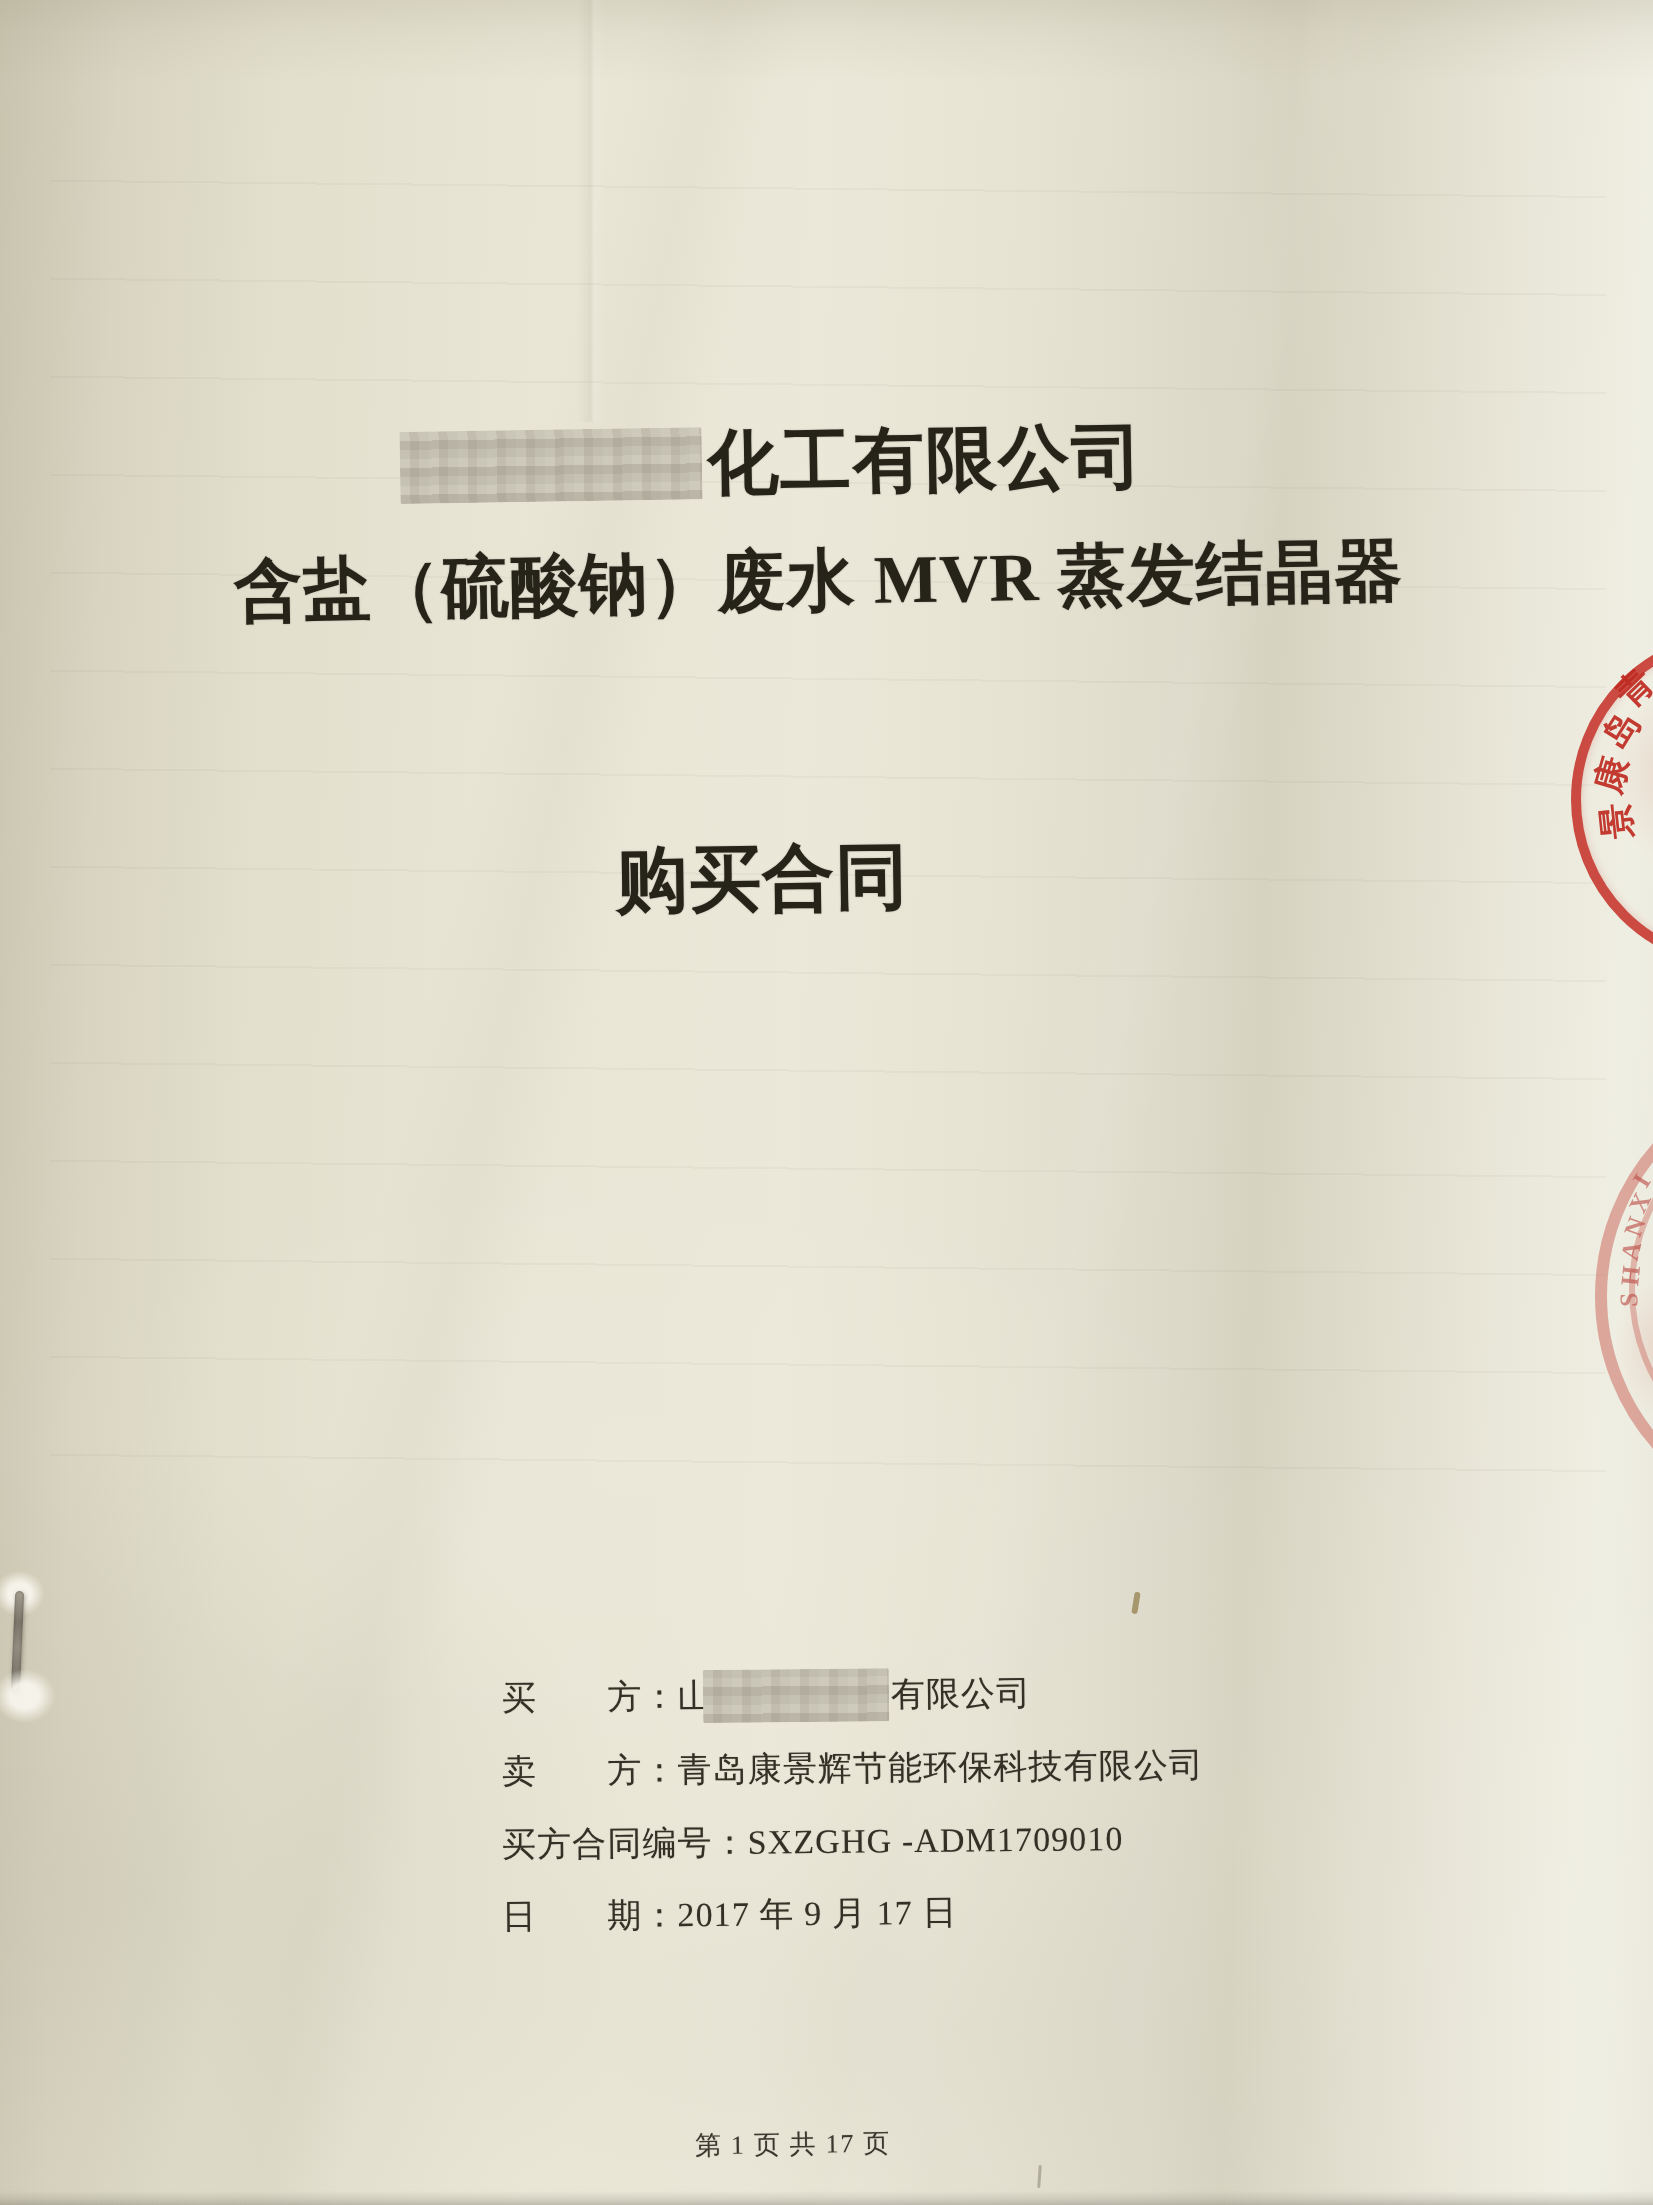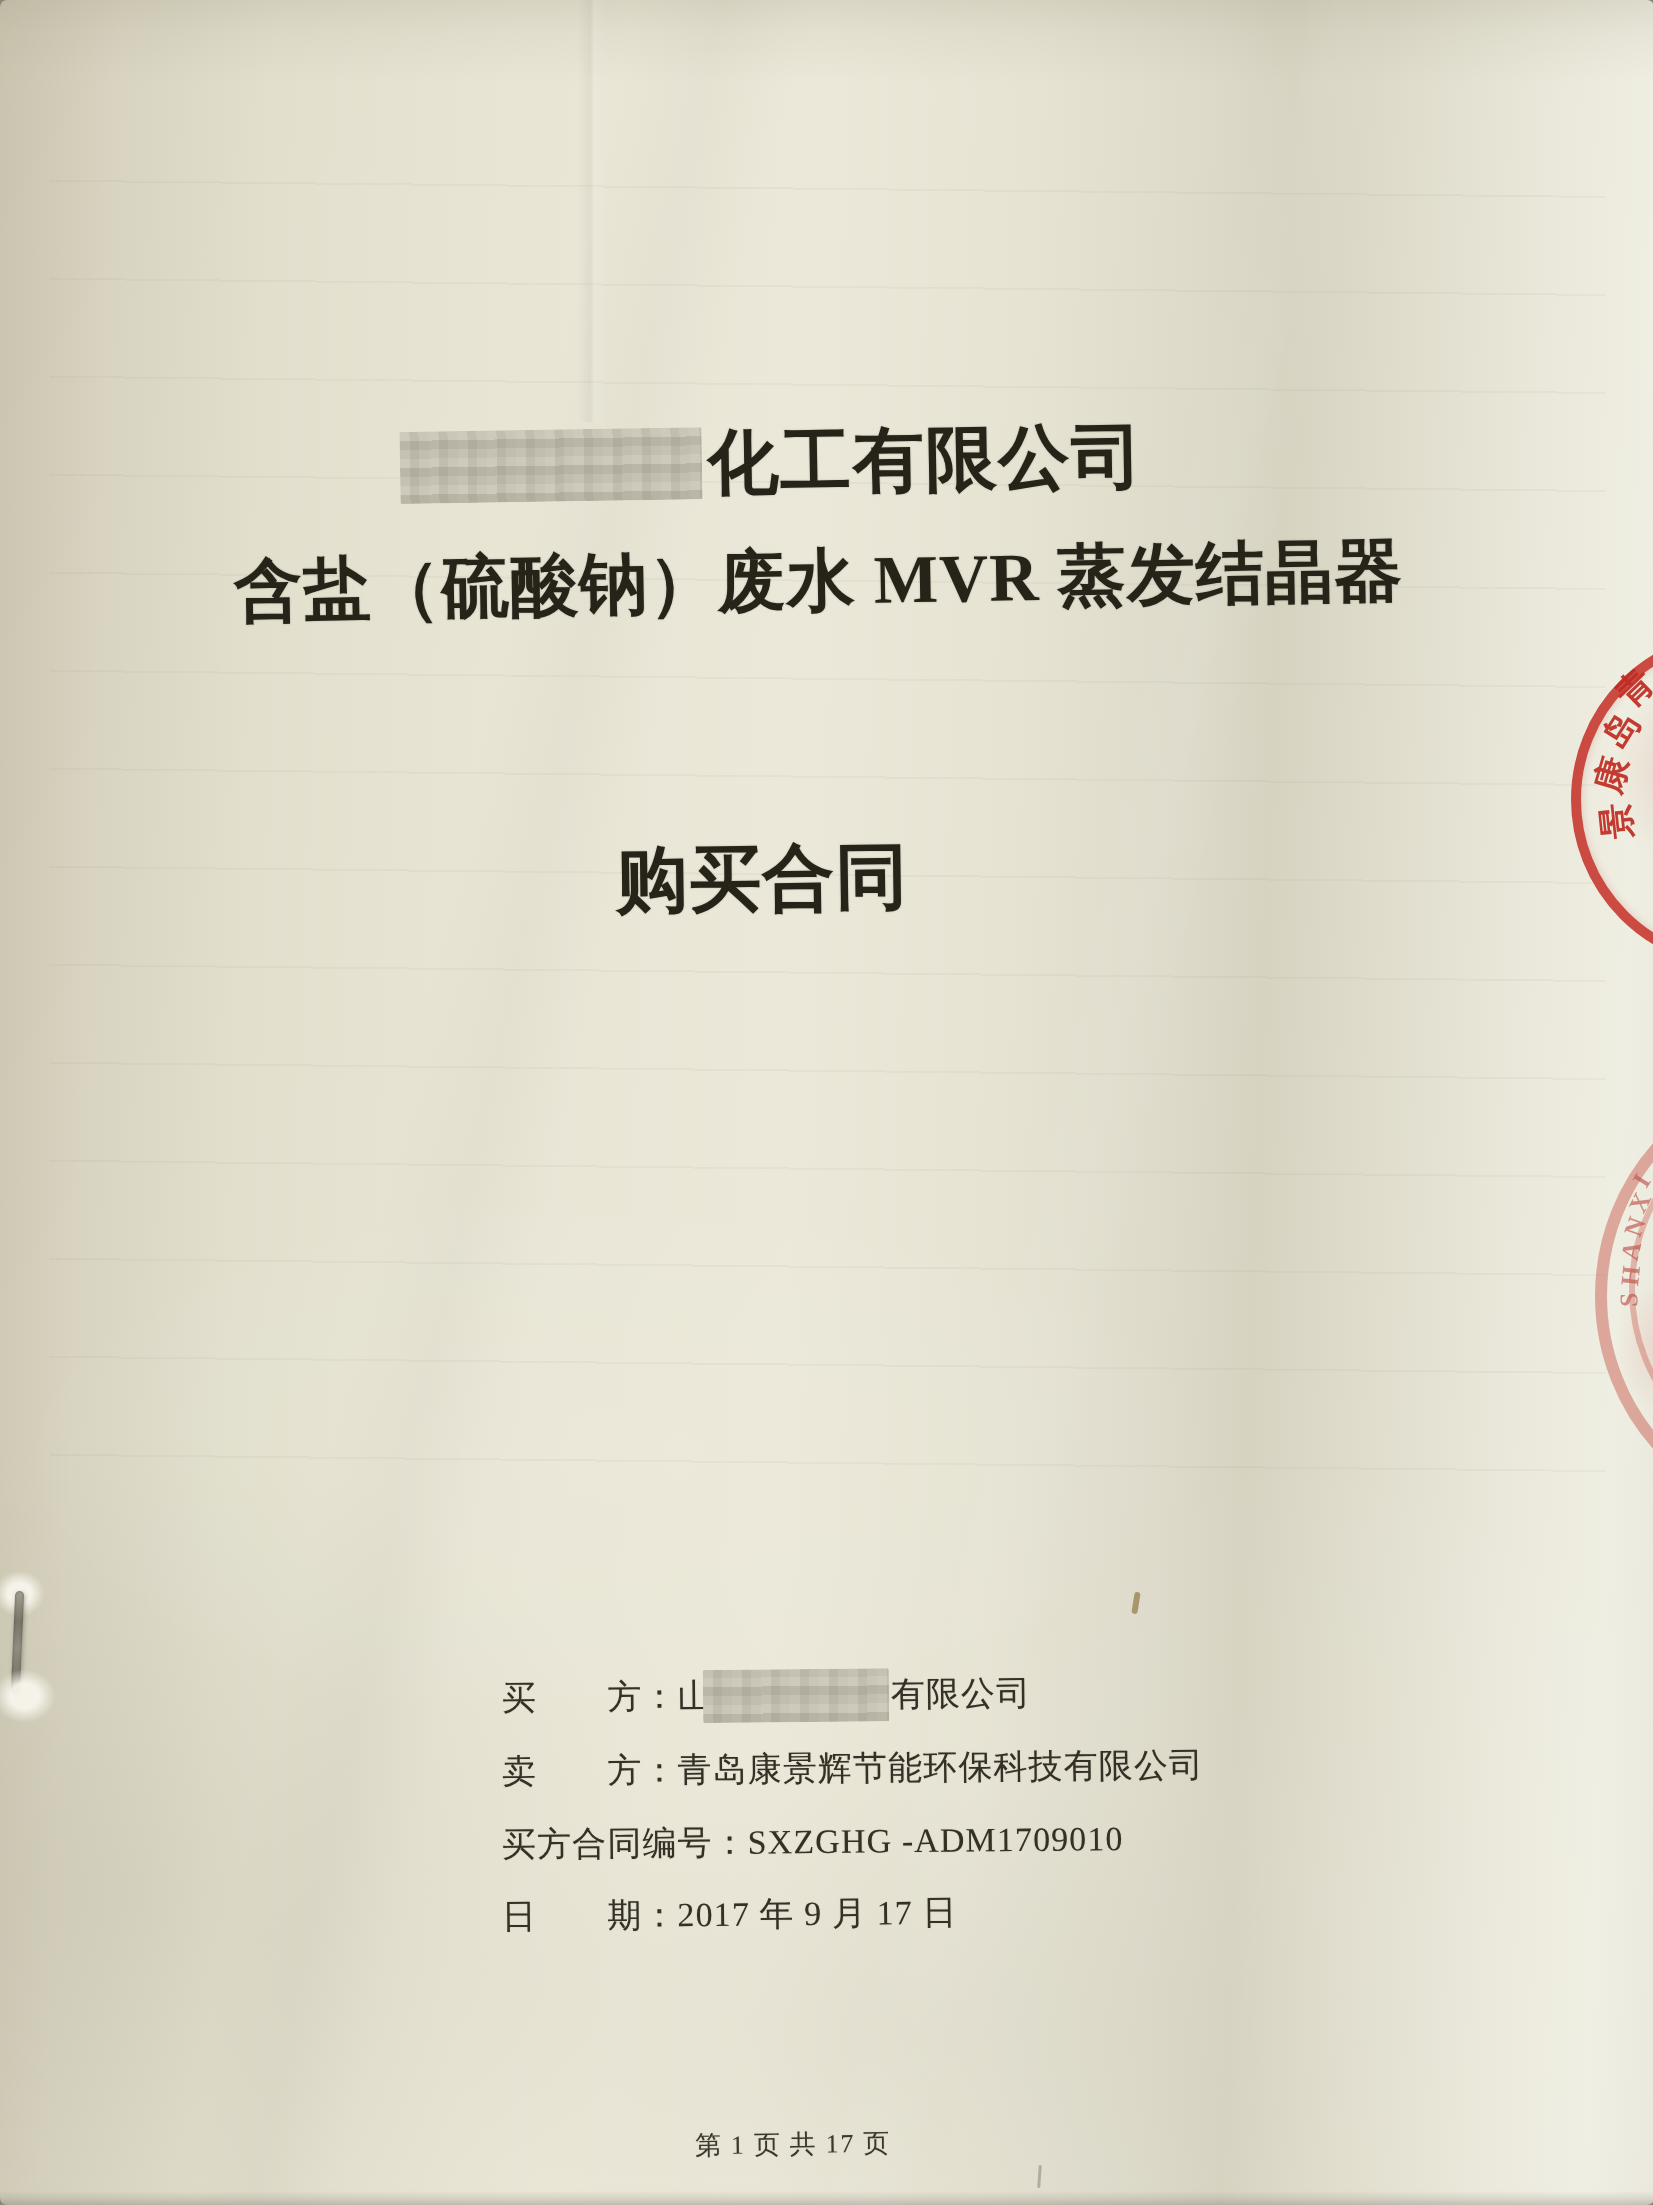--- a/index.html
+++ b/index.html
@@ -9,21 +9,20 @@
     overflow:hidden;
     font-family:"Liberation Serif","DejaVu Serif",serif;
     background-color:#e6e3d4;
     background-image:
       linear-gradient(0deg, rgba(95,92,84,.30) 0px, rgba(110,106,96,.14) 6.7px, rgba(110,106,96,0) 14.4px),
       linear-gradient(180deg, rgba(162,156,132,.24) 0px, rgba(162,156,132,.10) 33px, rgba(162,156,132,0) 83px),
       linear-gradient(92deg,
         #c9c4ae 0%, #d8d4c1 7%, #e2dfcd 16%, #e8e5d5 30%, #ebe8d9 48%,
         #e6e3d3 60%, #dddaca 70%, #d7d3c1 75%, #e0ddcd 82%, #eae8da 90%,
         #efeee2 96%, #eae8dc 100%);
-    border-radius: 7px;
   }
   .texture{
     position:absolute;inset:0;pointer-events:none;
     background-image:
       radial-gradient(60% 22% at 38% 66%, rgba(255,255,255,.07), transparent 70%),
       radial-gradient(45% 30% at 8% 86%, rgba(140,136,118,.12), transparent 70%),
       radial-gradient(70% 40% at 90% 88%, rgba(255,255,255,.06), transparent 70%),
       radial-gradient(40% 18% at 55% 92%, rgba(150,146,128,.08), transparent 70%),
       linear-gradient(102deg, transparent 30%, rgba(150,145,125,.06) 34%, transparent 38%,
                       transparent 60%, rgba(255,255,255,.05) 63%, transparent 66%);

